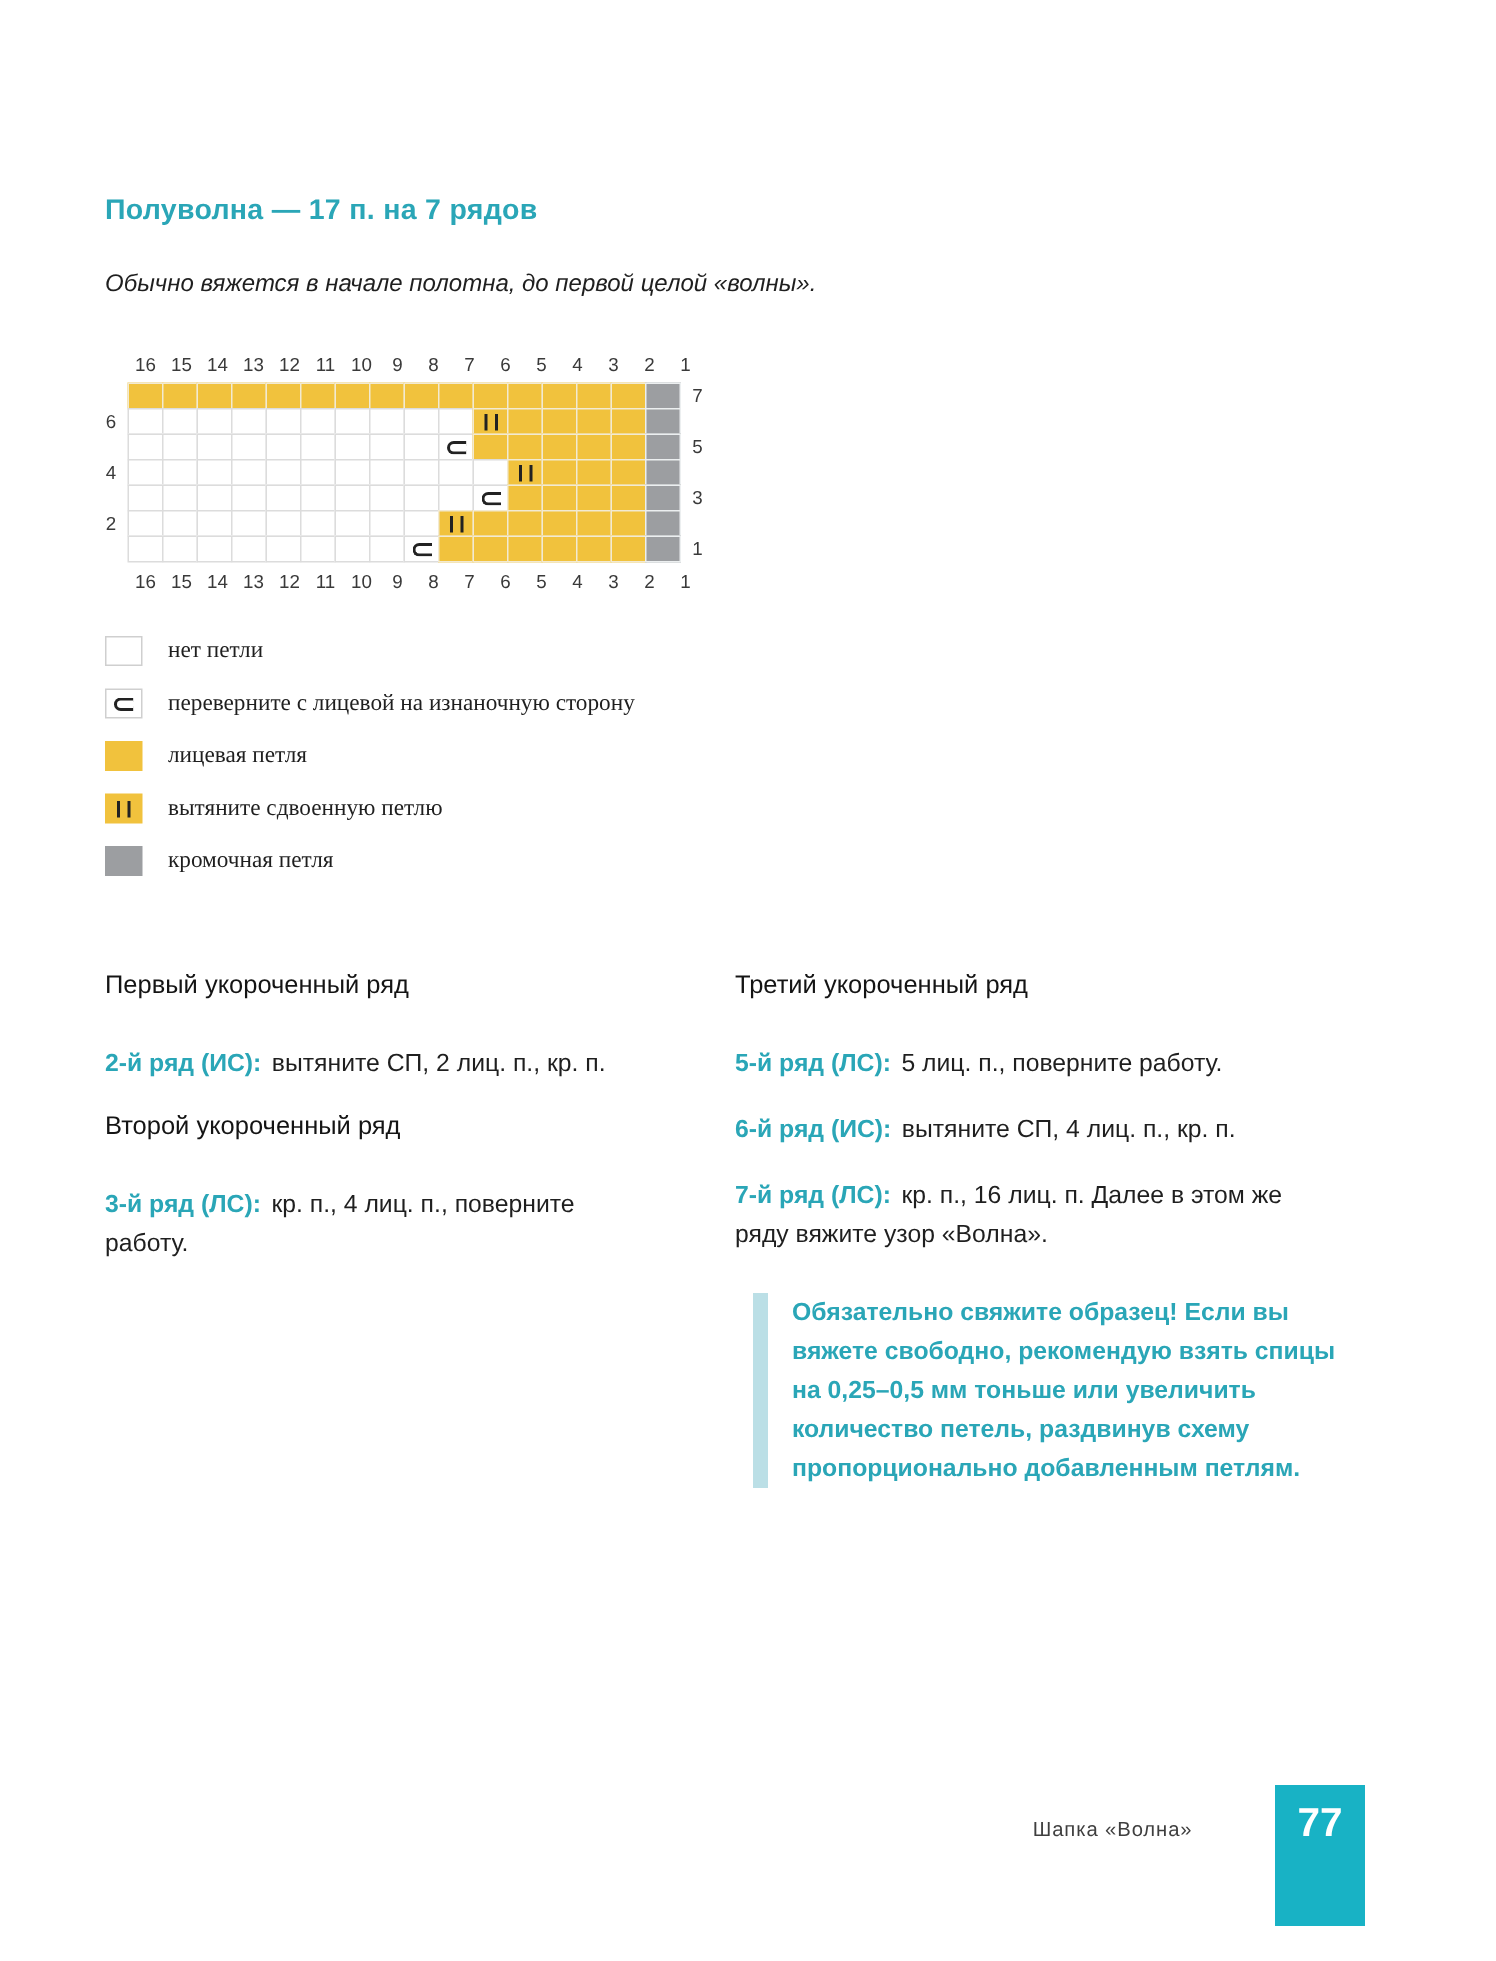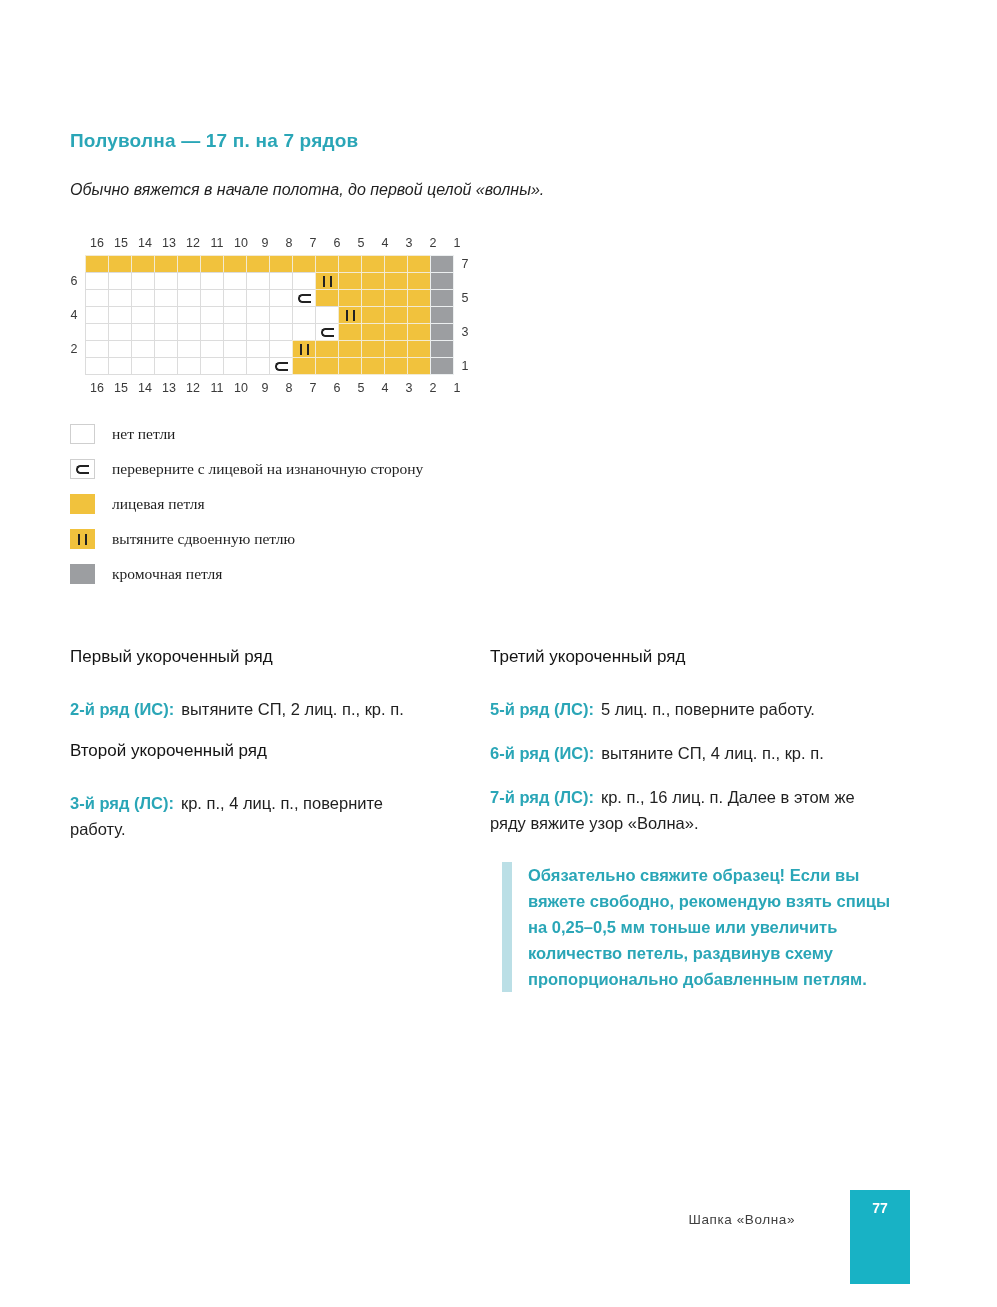--- a/index.html
+++ b/index.html
@@ -53,21 +53,21 @@
   .instr-label{color:var(--accent);font-weight:bold;margin-right:7px;}
 
   
   #callout{position:absolute;left:502px;top:862px;width:406px;display:flex;}
   .callout-bar{width:10px;flex:none;background:var(--callout_bar);margin-right:16px;}
   .callout-text{margin:0;font-size:16.5px;line-height:26px;font-weight:bold;color:var(--accent);}
 
   
   #footer-chapter{position:absolute;top:1212px;right:202px;font-size:13.5px;color:#3f3f3f;letter-spacing:.6px;}
   #page-badge{position:absolute;left:850px;top:1190px;width:60px;height:94px;background:var(--page_box);}
-  #page-number{position:absolute;top:10px;left:0;right:0;text-align:center;color:#fff;font-weight:bold;font-size:14px;}
+  #page-number{position:absolute;top:10px;left:0;right:0;text-align:center;color:#fff;font-weight:bold;font-size:27px;}
 </style>
 </head>
 <body>
 
 <div class="page">
 
   <h1 id="title">Полуволна — 17 п. на 7 рядов</h1>
   <p id="intro">Обычно вяжется в начале полотна, до первой целой «волны».</p>
 
   <div id="chart">

